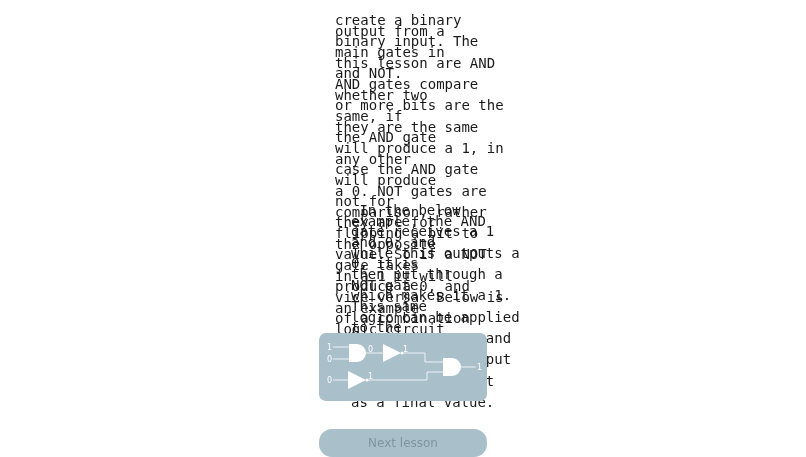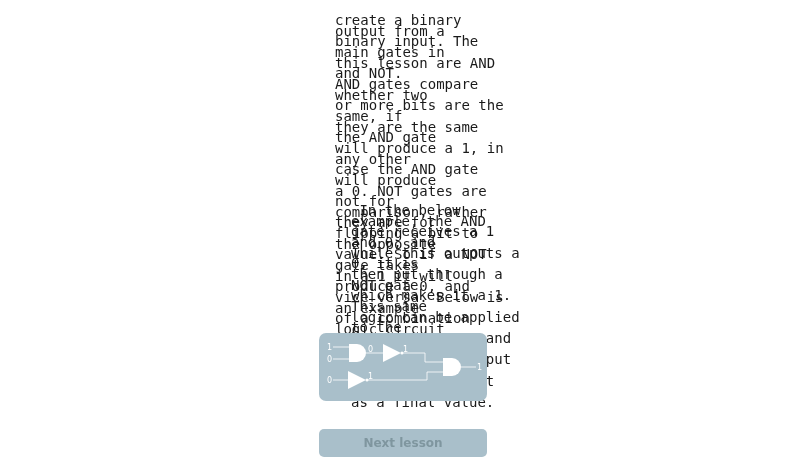--- a/index.html
+++ b/index.html
@@ -55,25 +55,25 @@
     display: block;
   }
   .next-button {
     position: absolute;
     left: 319px;
     top: 429px;
     width: 168px;
     height: 28px;
     background: #a9bfca;
     border: none;
-    border-radius: 5px;
+    border-radius: 13px;
     padding: 0;
     font-family: "DejaVu Sans", "Liberation Sans", sans-serif;
     font-size: 12px;
-    font-weight: bold;
+    font-weight: normal;
     color: #7f969f;
     text-align: center;
     line-height: 28px;
     cursor: pointer;
   }
 </style>
 </head>
 <body>
 
 <div class="page">

